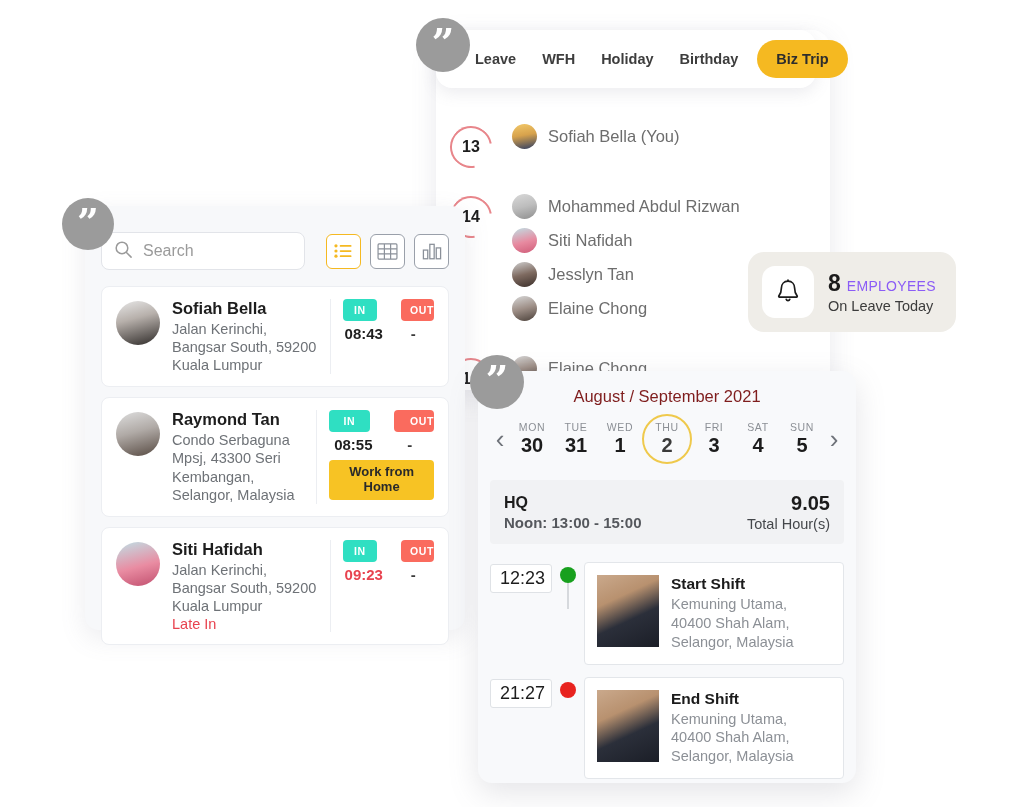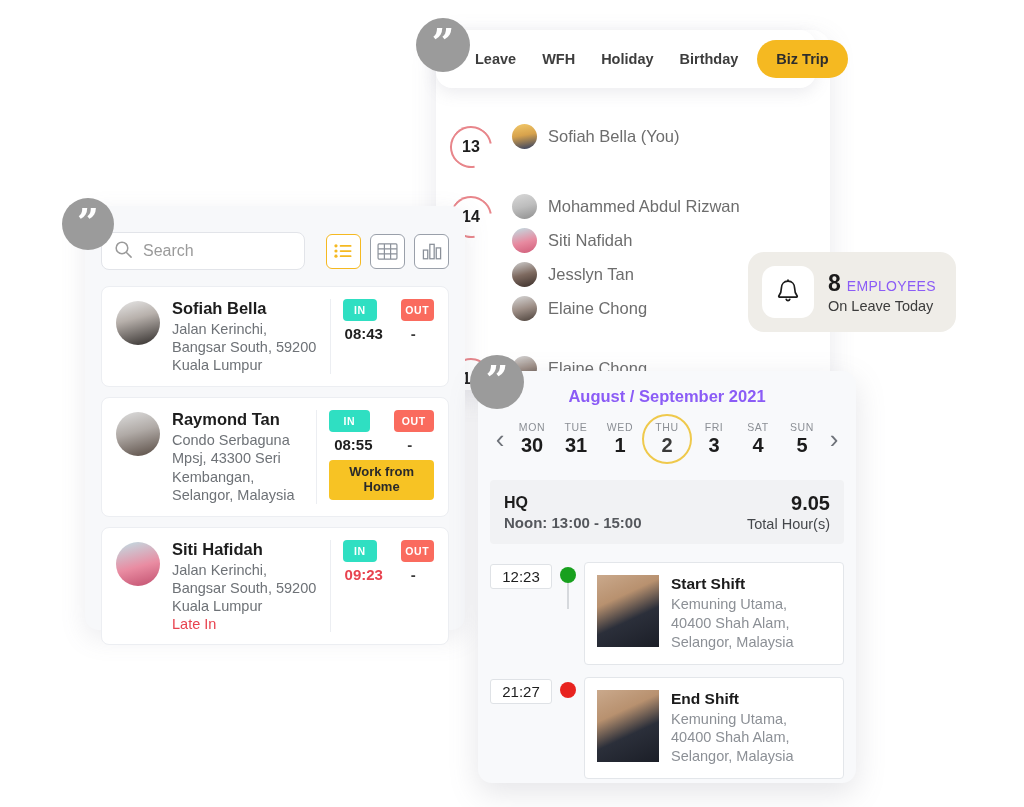--- a/index.html
+++ b/index.html
@@ -148,41 +148,41 @@
     flex: 1 1 auto; border-left: 1px solid #ECEEF2;
     padding: 0 14px 0 12px; display: flex; flex-direction: column;
   }
   .io-badges { display: flex; gap: 24px; }
   .io-badge {
     flex: 1 1 0; text-align: center; border-radius: 4px;
     font-size: 10.5px; font-weight: 700; color: #fff;
     padding: 5px 0; letter-spacing: .6px;
   }
   .io-in { background: #2FDFC2; }
-  .io-out { background: #FA6B5E; }
+  .io-out { background: #FA6B5E; text-align: right; }
   .io-times { display: flex; gap: 8px; margin-top: 4px; }
   .io-time { flex: 1 1 0; text-align: center; font-size: 15px; font-weight: 700; color: #1f1f1f; }
   .io-time.late { color: #E8434F; }
   .io-time.dash { font-weight: 700; color: #3a3a3a; }
   .wfh-chip {
     margin-top: 7px; background: #F7C324; border-radius: 4px;
     text-align: center; font-size: 13px; font-weight: 700; color: #2a2a2a;
     padding: 5px 4px; line-height: 1.15;
   }
 
   
   #cal-panel {
     position: absolute; left: 478px; top: 371px;
     width: 378px; height: 412px;
     background: #F8F9FB;
     border-radius: 14px;
     box-shadow: 0 10px 30px rgba(110,110,130,.18);
     z-index: 25; overflow: hidden;
   }
-  #cal-title { text-align: center; font-size: 16.5px; font-weight: 700; color: #8b5cf6; padding-top: 16px; }
+  #cal-title { text-align: center; font-size: 16.5px; font-weight: 400; color: #7f1d1d; padding-top: 16px; }
   #cal-strip { display: flex; align-items: center; padding: 8px 12px 12px 12px; }
   .cal-arrow { width: 26px; font-size: 26px; color: #6f737a; text-align: center; cursor: pointer; font-weight: 300; line-height: 1; }
   .cal-days { flex: 1 1 auto; display: flex; justify-content: space-between; align-items: center; }
   .cal-day { width: 44px; text-align: center; padding: 5px 0; cursor: pointer; }
   .cal-day .dw { font-size: 10.5px; color: #8b8f95; letter-spacing: .6px; }
   .cal-day .dn { font-size: 20px; font-weight: 700; color: #1c1c1c; margin-top: 1px; }
   .cal-day.sel { border: 2px solid #EFC94C; border-radius: 50%; width: 50px; height: 50px; display:flex; flex-direction:column; align-items:center; justify-content:center; padding:0;}
   .cal-day.sel .dn { color: #3a3a3a; }
 
   #hq-bar {
@@ -192,21 +192,21 @@
   }
   .hq-name { font-size: 16px; font-weight: 700; color: #1c1c1c; }
   .hq-noon { font-size: 15px; color: #55585d; margin-top: 2px; font-weight: bold; }
   .hq-hours { font-size: 20px; font-weight: 700; color: #1b1b1b; text-align: right; }
   .hq-hlabel { font-size: 14.5px; color: #44474b; text-align: right; margin-top: 1px; }
 
   #timeline { position: relative; padding: 18px 12px 0 12px; }
   .tl-row { display: flex; align-items: flex-start; position: relative; margin-bottom: 12px; }
   .tl-time {
     background: #fff; border: 1px solid #DFE2E6; border-radius: 3px;
-    font-size: 15px; color: #1d1d1d; padding: 3px 9px; width: 62px; text-align: center;
+    font-size: 18px; color: #1d1d1d; padding: 3px 9px; width: 62px; text-align: center;
     flex: 0 0 62px; margin-top: 2px;
   }
   .tl-rail { width: 32px; flex: 0 0 32px; display: flex; justify-content: center; position: relative; }
   .tl-dot { width: 16px; height: 16px; border-radius: 50%; margin-top: 5px; z-index: 2; }
   .tl-dot.green { background: #18A01E; }
   .tl-dot.red { background: #E8231F; }
   .tl-line { position: absolute; top: 12px; bottom: -26px; left: 50%; width: 2px; margin-left: -1px; background: #D6D9DD; }
   .tl-card {
     flex: 1 1 auto; background: #fff; border: 1px solid #E3E6EA; border-radius: 4px;
     display: flex; padding: 12px; min-height: 92px;

